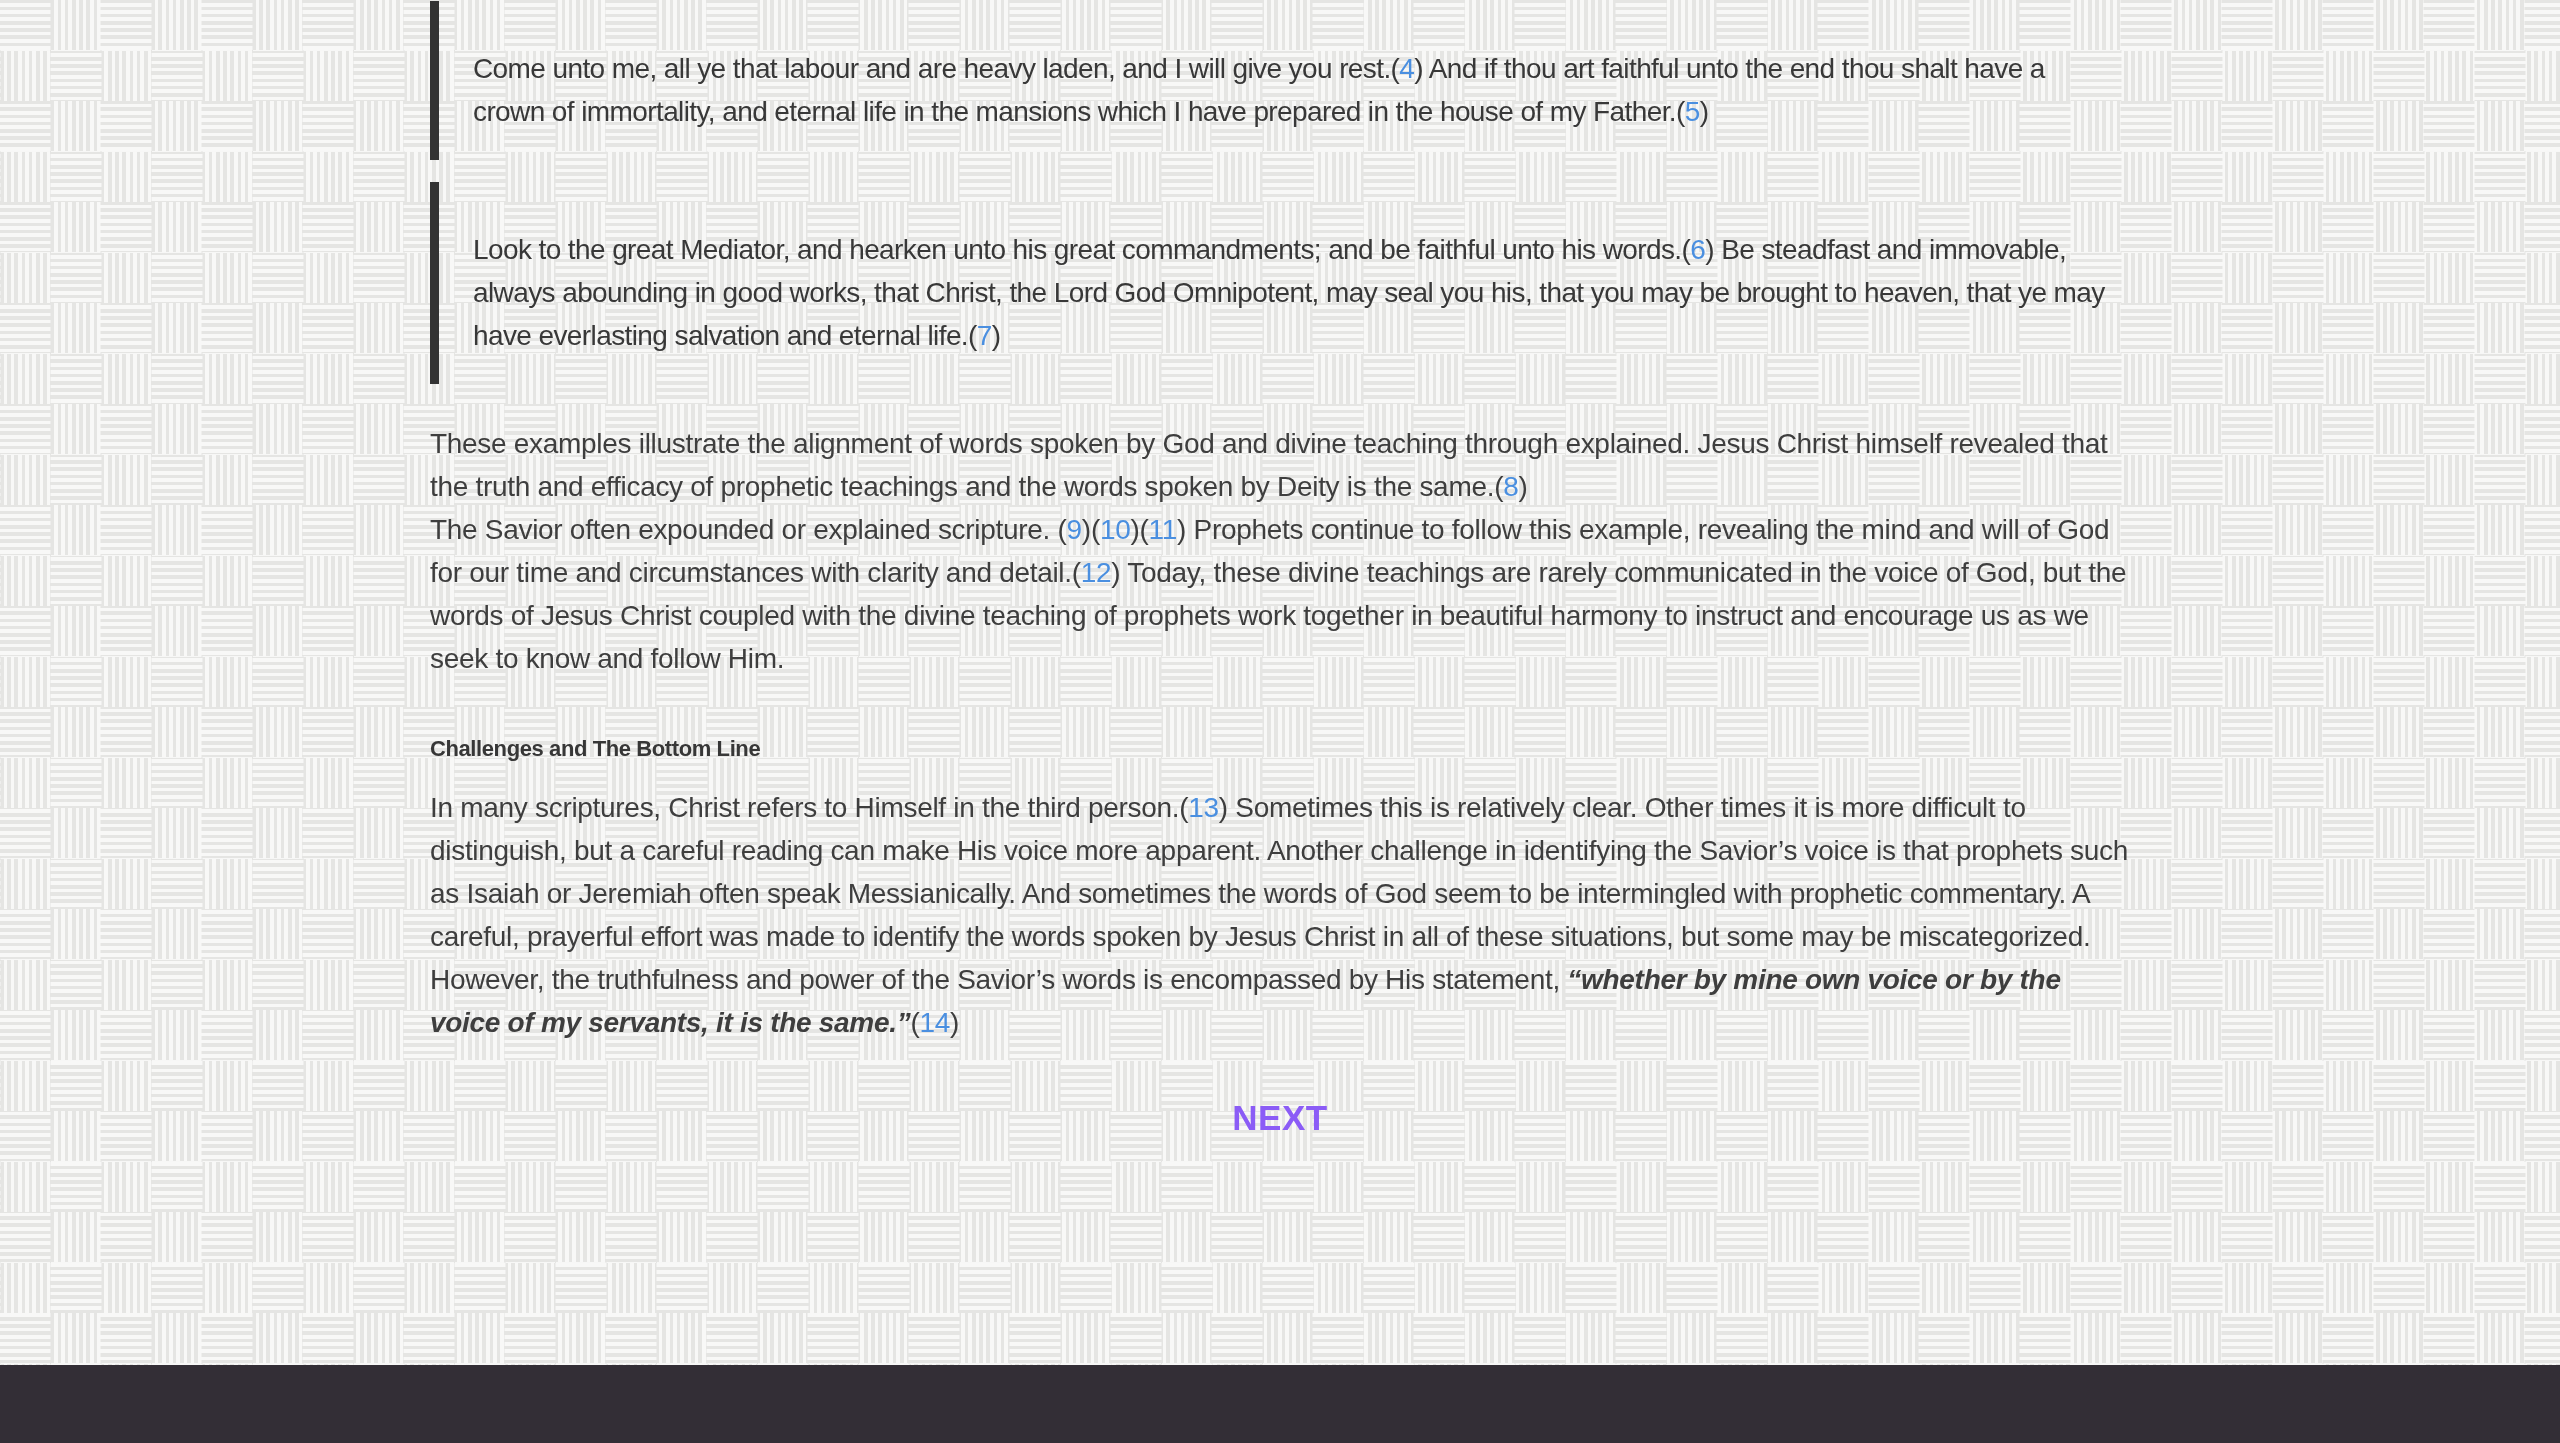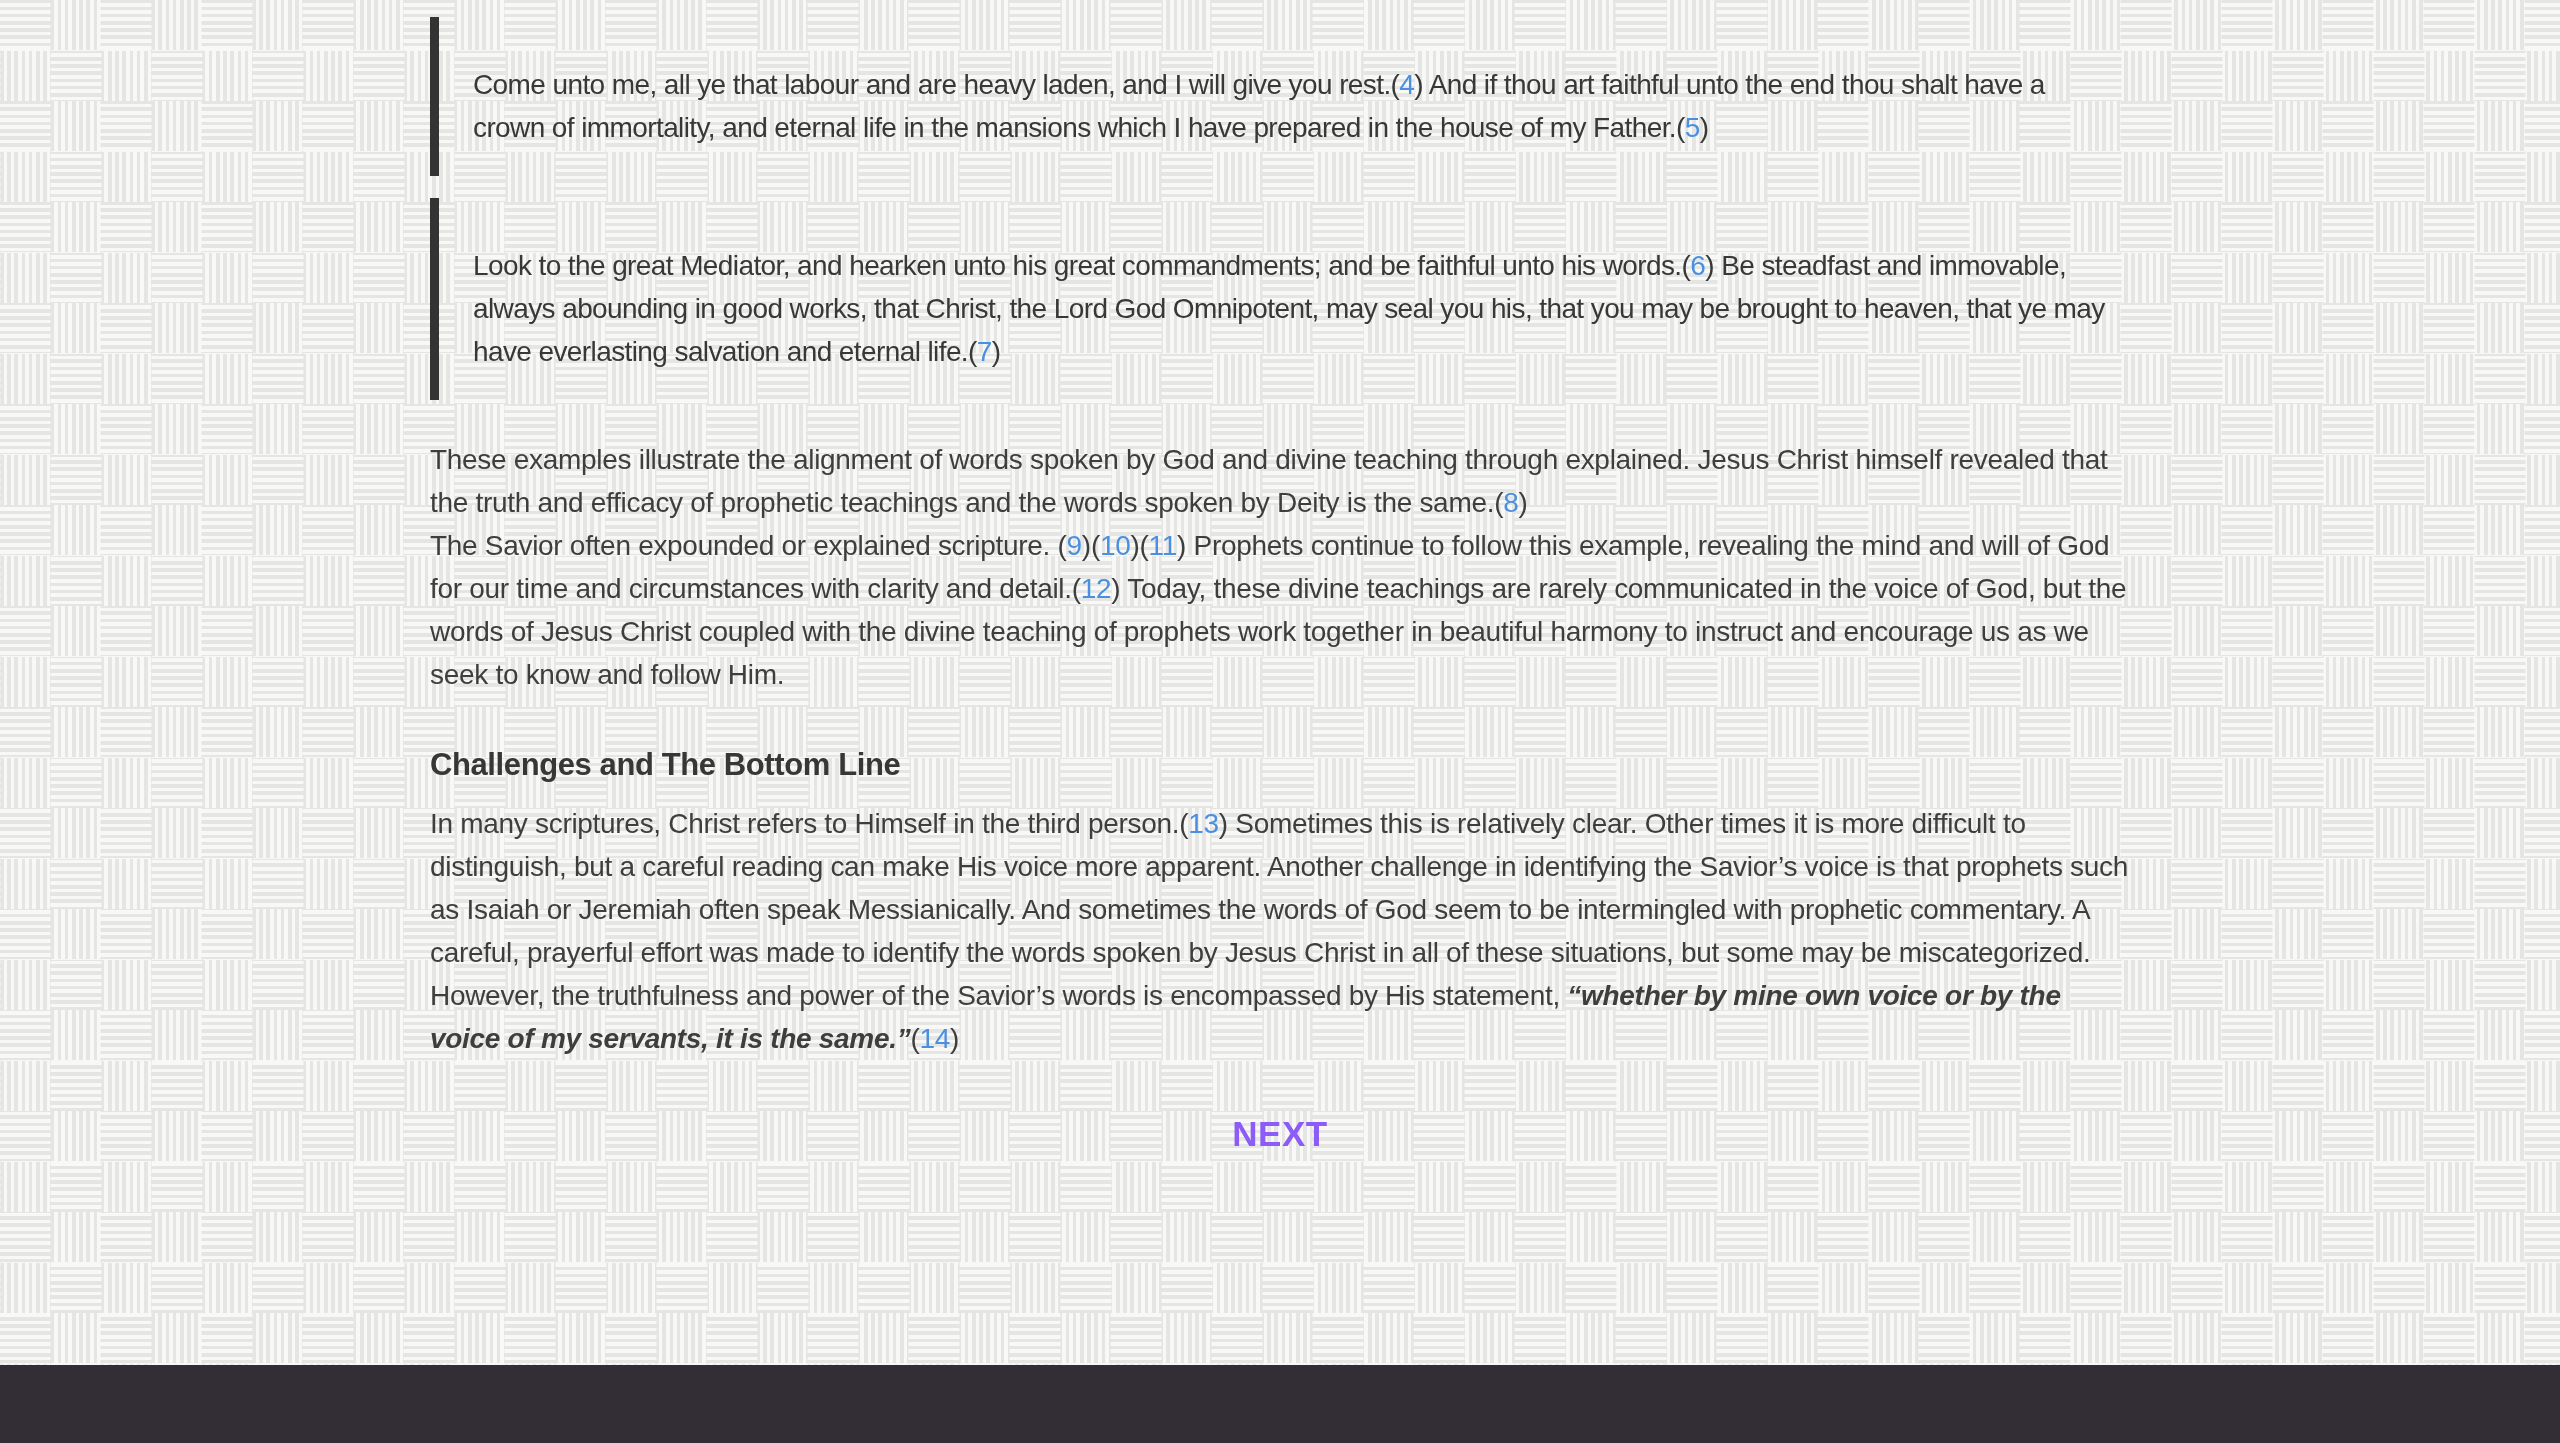--- a/index.html
+++ b/index.html
@@ -35,38 +35,38 @@
     mask-image: conic-gradient(#000 0 25%, transparent 25% 50%, #000 50% 75%, transparent 75%);
     mask-size: 101px 101px;
     mask-position: 50.5px 0;
   }
   
   main {
     position: relative;
     z-index: 1;
     width: 1700px;
     margin: 0 auto;
-    padding-top: 17px;
+    padding-top: 1px;
     flex: 1;
   }
   .block {
     color: #3e3e3e;
     font-size: 28px;
     line-height: 43px;
     letter-spacing: -0.3px;
     margin: 0;
   }
   blockquote.block {
     border-left: 9px solid #333333;
     padding: 46px 14px 27px 34px;
     color: #383838;
     letter-spacing: -0.6px;
   }
   h3.block {
-    font-size: 31px;
+    font-size: 22px;
     line-height: 38px;
     font-weight: 700;
     color: #373737;
     letter-spacing: -0.4px;
   }
   .block-0 { margin-top: 0; }
   .block-1 { margin-top: 42px; }
   .block-2 { margin-top: 22px; }
   .block-3 { margin-top: 38px; }
   .block-4 { }

